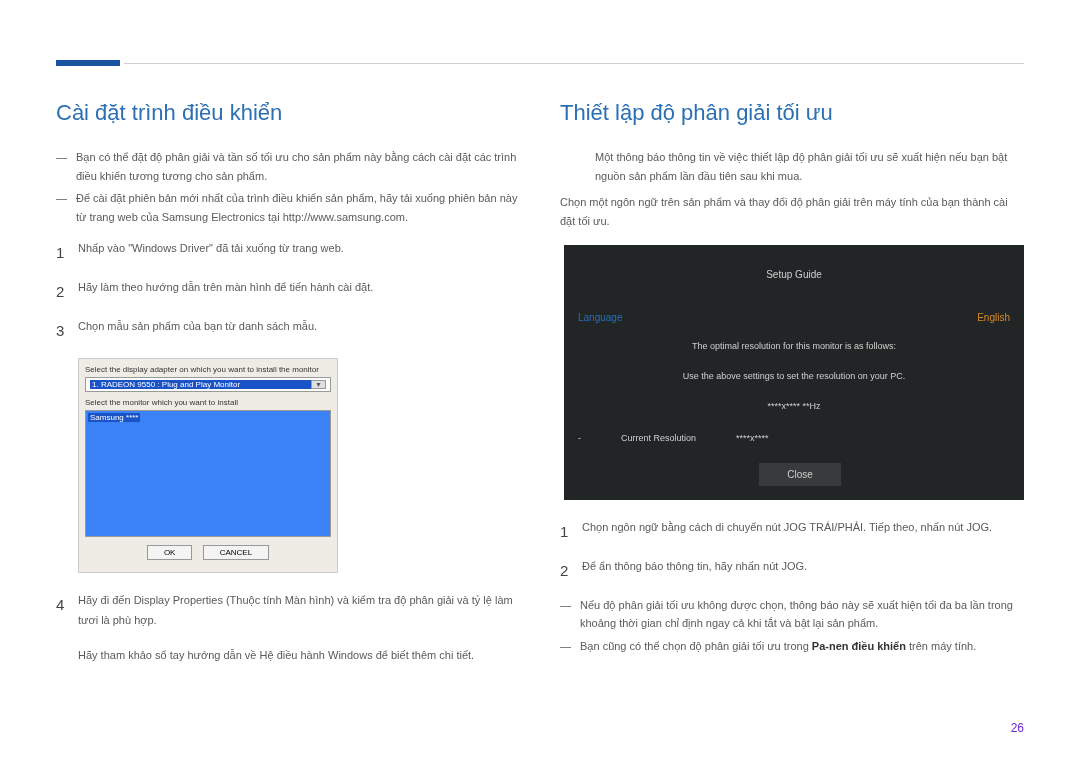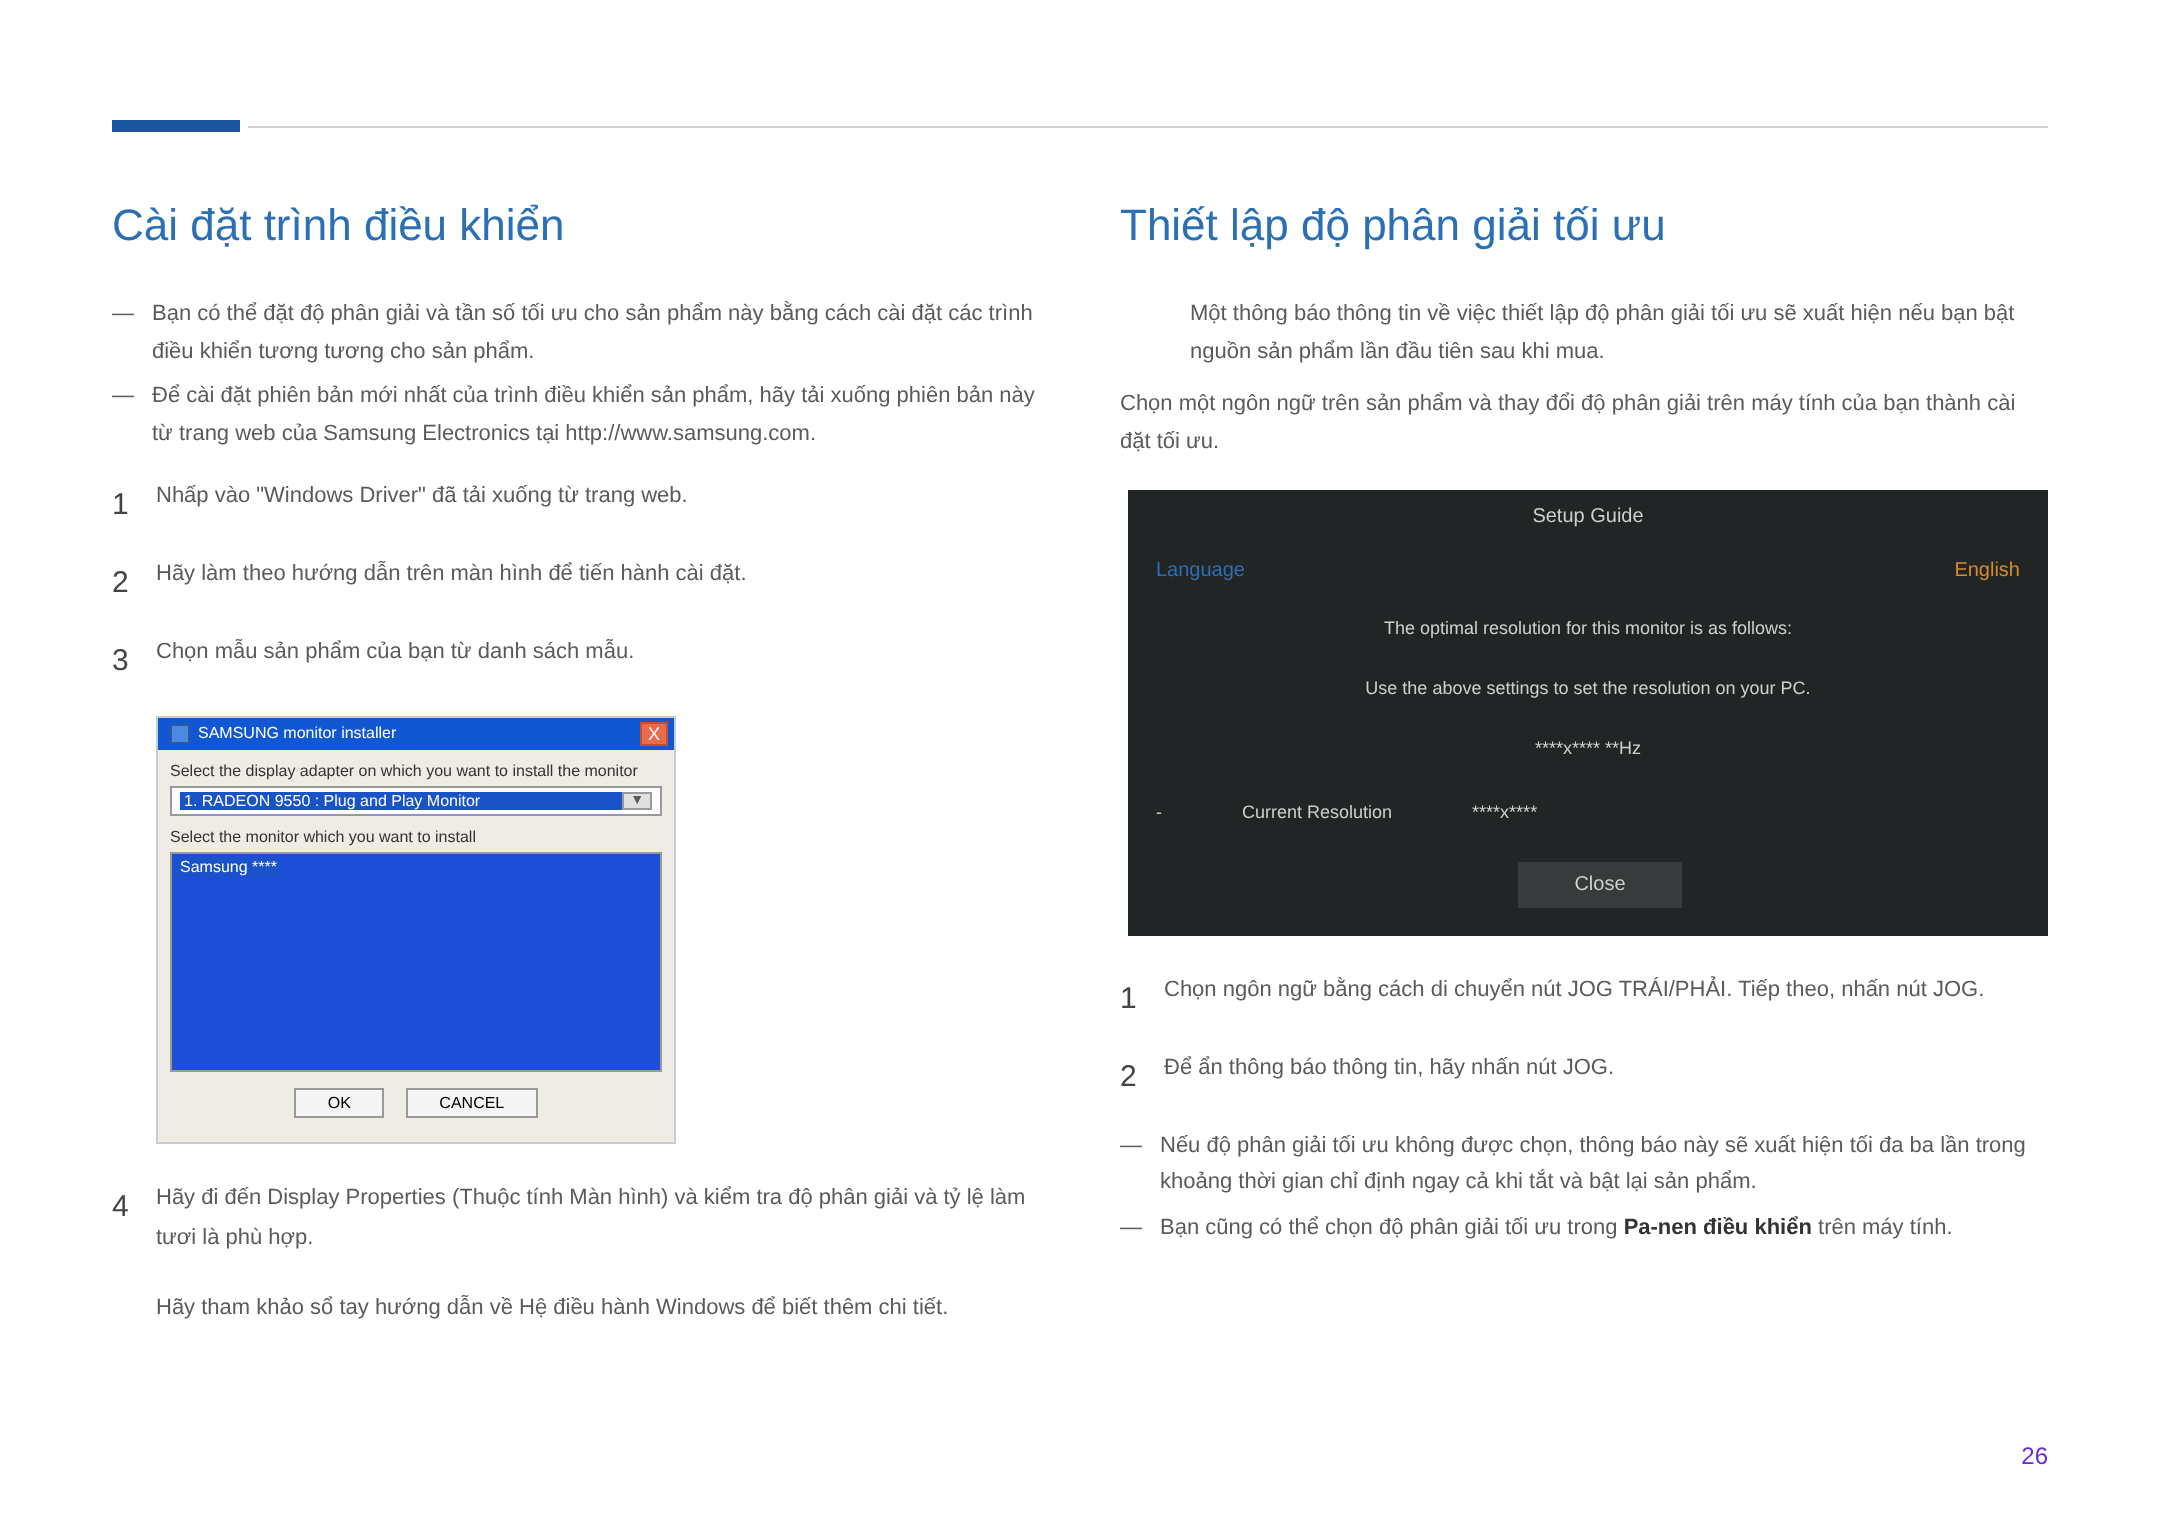--- a/index.html
+++ b/index.html
@@ -97,23 +97,23 @@
       background: #fff;
       border: 1px solid #999;
       padding: 2px 4px;
       margin-bottom: 6px;
       display: flex;
       justify-content: space-between;
     }
     .installer-combo .sel { background: #1a53c8; color: #fff; padding: 0 2px; flex: 1; }
     .installer-combo .arrow { background: #e0e0e0; border: 1px solid #999; padding: 0 3px; font-size: 7px; }
     .installer-listbox {
-      background: #1d4ed8;
+      background: #3b82f6;
       border: 1px solid #999;
-      height: 110px;
+      height: 127px;
       padding: 2px;
       margin-bottom: 8px;
     }
     .installer-listbox .li-sel { background: #1a53c8; color: #fff; padding: 0 2px; display: inline-block; }
     .installer-buttons { text-align: center; padding-bottom: 6px; }
     .installer-buttons button {
       font-size: 8px;
       padding: 2px 16px;
       margin: 0 4px;
       background: #f4f4f4;
@@ -121,21 +121,21 @@
     }
 
     
     .osd {
       width: 460px;
       margin: 14px 0 18px 4px;
       background: #222526;
       color: #cfcfcf;
       font-size: 9px;
     }
-    .osd-title { text-align: center; padding: 8px; font-size: 10px; }
+    .osd-title { text-align: center; padding: 24px; font-size: 10px; }
     .osd-row {
       display: flex;
       justify-content: space-between;
       padding: 8px 14px;
       font-size: 10px;
     }
     .osd-lang-label { color: #2b6fb5; }
     .osd-lang-val { color: #d98b2b; }
     .osd-text { text-align: center; padding: 10px; font-size: 9px; }
     .osd-res-row { display: flex; gap: 40px; padding: 12px 14px; align-items: center; }
@@ -190,25 +190,20 @@
     <div class="num-item">
       <span class="num">2</span>
       <span>Hãy làm theo hướng dẫn trên màn hình để tiến hành cài đặt.</span>
     </div>
     <div class="num-item">
       <span class="num">3</span>
       <span>Chọn mẫu sản phẩm của bạn từ danh sách mẫu.</span>
     </div>
 
     <div class="installer">
-      <div class="installer-title">
-        <span class="icon-box"></span>
-        <span>SAMSUNG monitor installer</span>
-        <span class="close">X</span>
-      </div>
       <div class="installer-body">
         <div class="installer-label">Select the display adapter on which you want to install the monitor</div>
         <div class="installer-combo">
           <span class="sel">1. RADEON 9550 : Plug and Play Monitor</span>
           <span class="arrow">▼</span>
         </div>
         <div class="installer-label">Select the monitor which you want to install</div>
         <div class="installer-listbox">
           <span class="li-sel">Samsung ****</span>
         </div>

